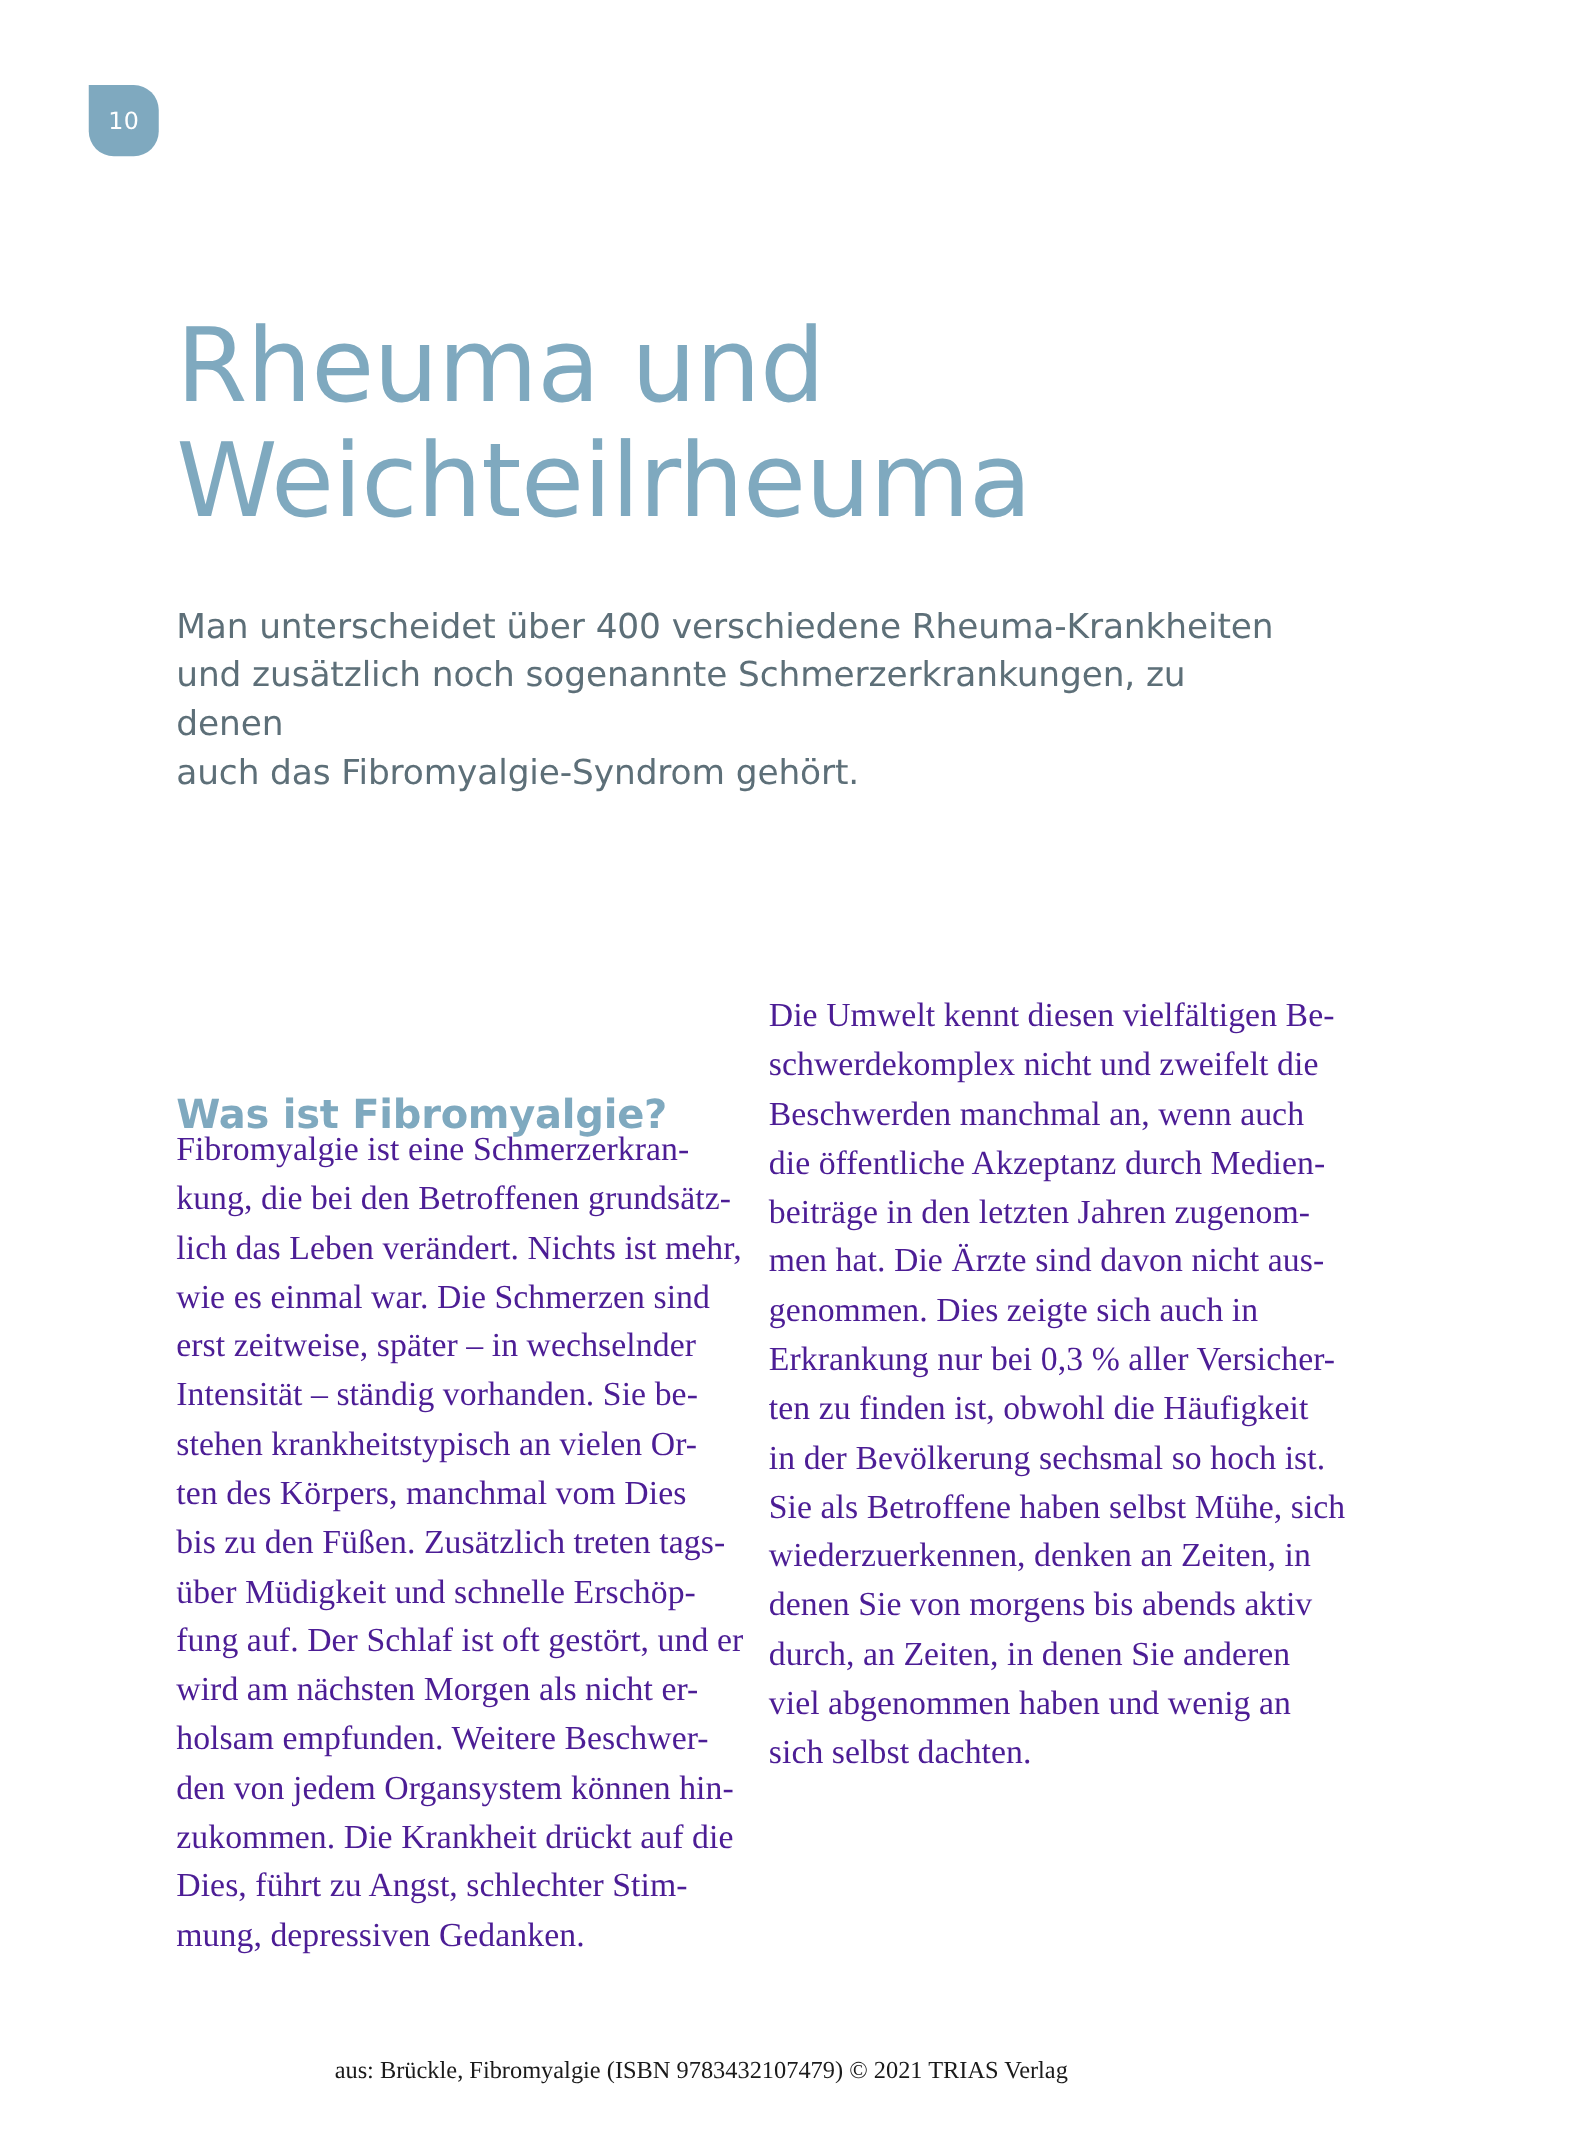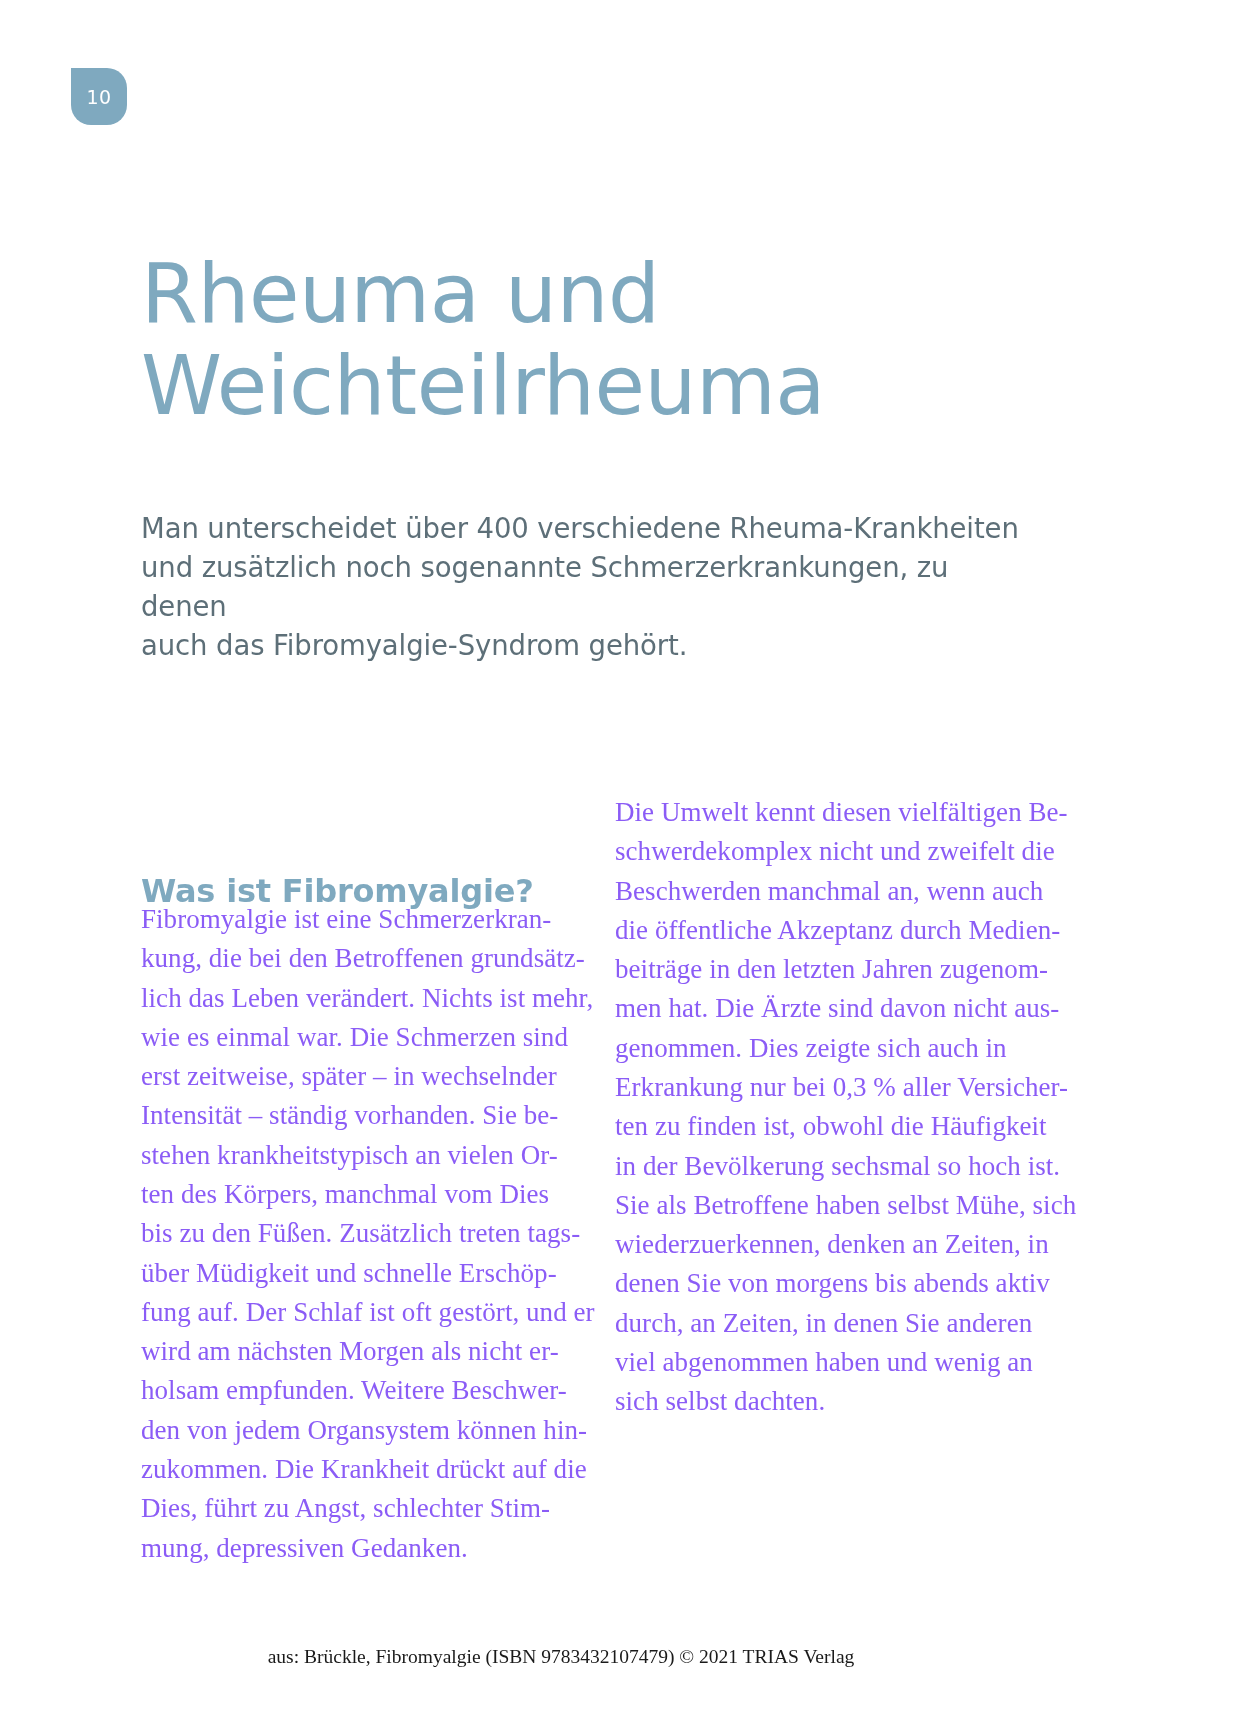--- a/index.html
+++ b/index.html
@@ -52,21 +52,21 @@
     font-size: 82px;
     line-height: 1.12;
     letter-spacing: -0.5px;
   }
   .chapter-title .t-line { display: block; }
 
   
   .intro {
     position: absolute;
     left: 141px;
-    top: 509px;
+    top: 482px;
     width: 900px;
     color: #5d6f78;
     font-family: "DejaVu Sans", sans-serif;
     font-size: 27.5px;
     line-height: 1.42;
     letter-spacing: -0.1px;
   }
   .intro .i-line { display: block; }
 
   
@@ -78,21 +78,21 @@
     font-family: "DejaVu Sans", sans-serif;
     font-size: 32px;
     letter-spacing: -0.2px;
   }
 
   
   .column {
     position: absolute;
     top: 862px;
     width: 434px;
-    color: #8b5cf6;
+    color: #4c1d95;
     font-family: "Liberation Serif", serif;
     font-size: 27px;
     line-height: 1.455;
     letter-spacing: 0.05px;
   }
   .column.left  { left: 141px; top: 900px; }
   .column.right { left: 615px; top: 793px; }
   .column p { margin: 0; }
   .column .b-line { display: block; white-space: pre; }
 

